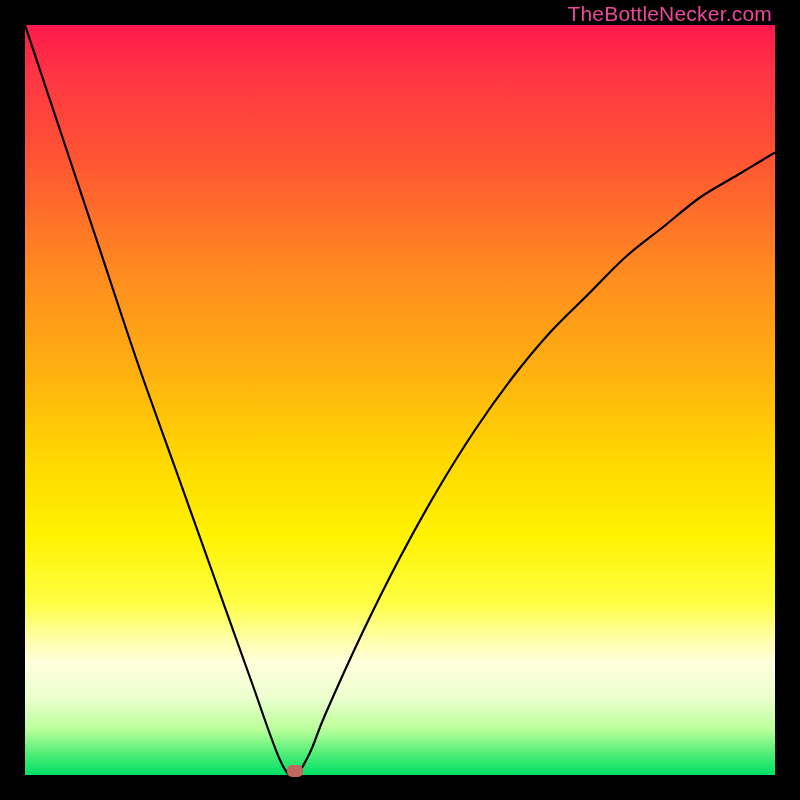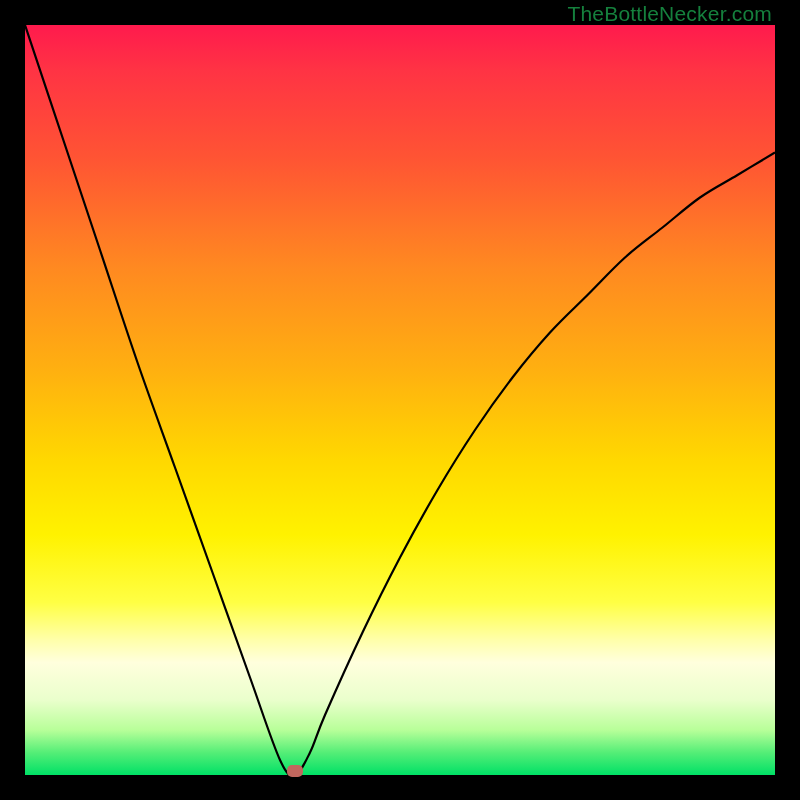--- a/index.html
+++ b/index.html
@@ -30,21 +30,21 @@
       #ffffdd 85%,
       #eaffcc 90%,
       #b8ff99 94%,
       #55ee77 97%,
       #00e066 100%);
   }
   .attribution {
     position: absolute;
     top: 2px;
     right: 28px;
-    color: #15803d;
+    color: #ec4899;
     font-size: 21px;
     font-weight: 500;
     letter-spacing: 0.2px;
   }
   svg.curve {
     position: absolute;
     left: 0;
     top: 0;
     width: 750px;
     height: 750px;

